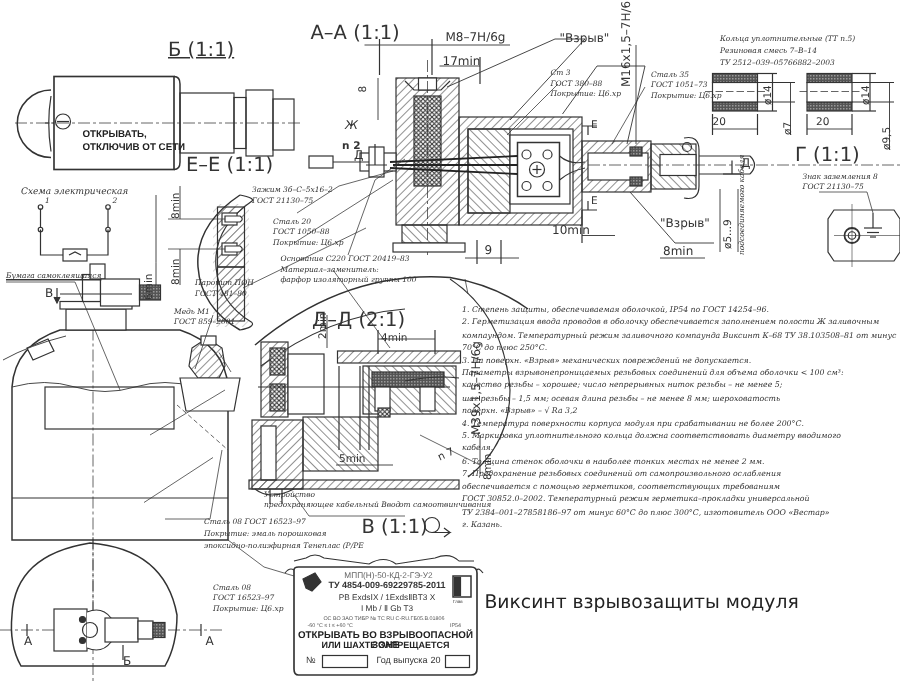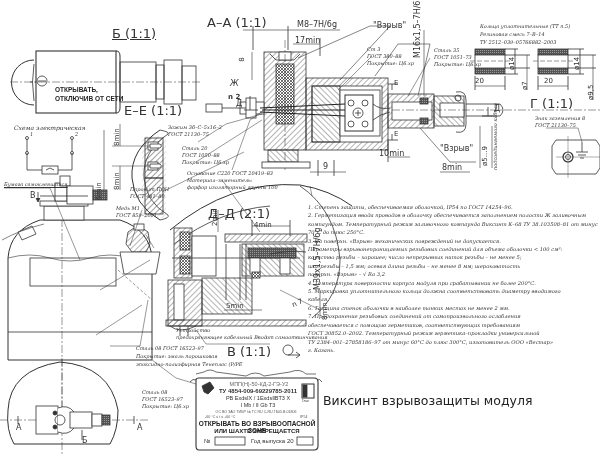--- a/index.html
+++ b/index.html
@@ -329,31 +329,31 @@
       <path d="M96,335 L142,305" stroke-width="0.5"></path>
       <path d="M152,360 L176,378 L196,384" stroke-width="0.5"></path>
     </g>
   </g>
 </svg>
 
 <div class="lbl view-title" style="left:112px;top:27px;text-decoration:underline;">Б (1:1)</div>
 <div class="lbl view-title" style="left:207px;top:16px;">А–А (1:1)</div>
 <div class="lbl view-title" style="left:124px;top:104px;text-align:right;">Е–Е (1:1)</div>
 <div class="lbl view-title" style="left:208px;top:207px;text-align:right;">Д–Д (2:1)</div>
-<div class="lbl view-title" style="left:227px;top:345px;">В (1:1)</div>
+<div class="lbl view-title" style="left:241px;top:345px;">В (1:1)</div>
 <div class="lbl view-title" style="left:530px;top:97px;">Г (1:1)</div>
 
 <div class="lbl" style="left:55px;top:85px;font-family:'Liberation Sans',sans-serif;font-weight:bold;font-size:6.5px;line-height:9px;color:#222;">
   <div>ОТКРЫВАТЬ,</div>
   <div>ОТКЛЮЧИВ ОТ СЕТИ</div>
 </div>
 
 <div class="lbl dim" style="left:297px;top:21px;">М8–7Н/6g</div>
 <div class="lbl dim" style="left:295px;top:37px;text-align:center;">17min</div>
-<div class="lbl dim" style="left:379px;top:150px;">10min</div>
+<div class="lbl dim" style="left:368px;top:150px;">10min</div>
 <div class="lbl dim" style="left:442px;top:164px;">8min</div>
 <div class="lbl dim" style="left:323px;top:163px;">9</div>
 <div class="lbl dim-sm" style="left:240px;top:56px;transform:rotate(-90deg);">8</div>
 <div class="lbl dim" style="left:372px;top:58px;transform:rotate(-90deg);transform-origin:left top;">
     <span style="position:absolute;left:0;top:42px;">М16х1,5–7Н/6g</span>
   </div>
 <div class="lbl dim" style="left:314px;top:290px;transform:rotate(-90deg);transform-origin:left top;">
     <span style="position:absolute;left:0;top:0;">М39х1,5–7Н/6g</span>
   </div>
 <div class="lbl dim-sm" style="left:482px;top:166px;transform:rotate(-90deg);transform-origin:left top;">ø5...9</div>

